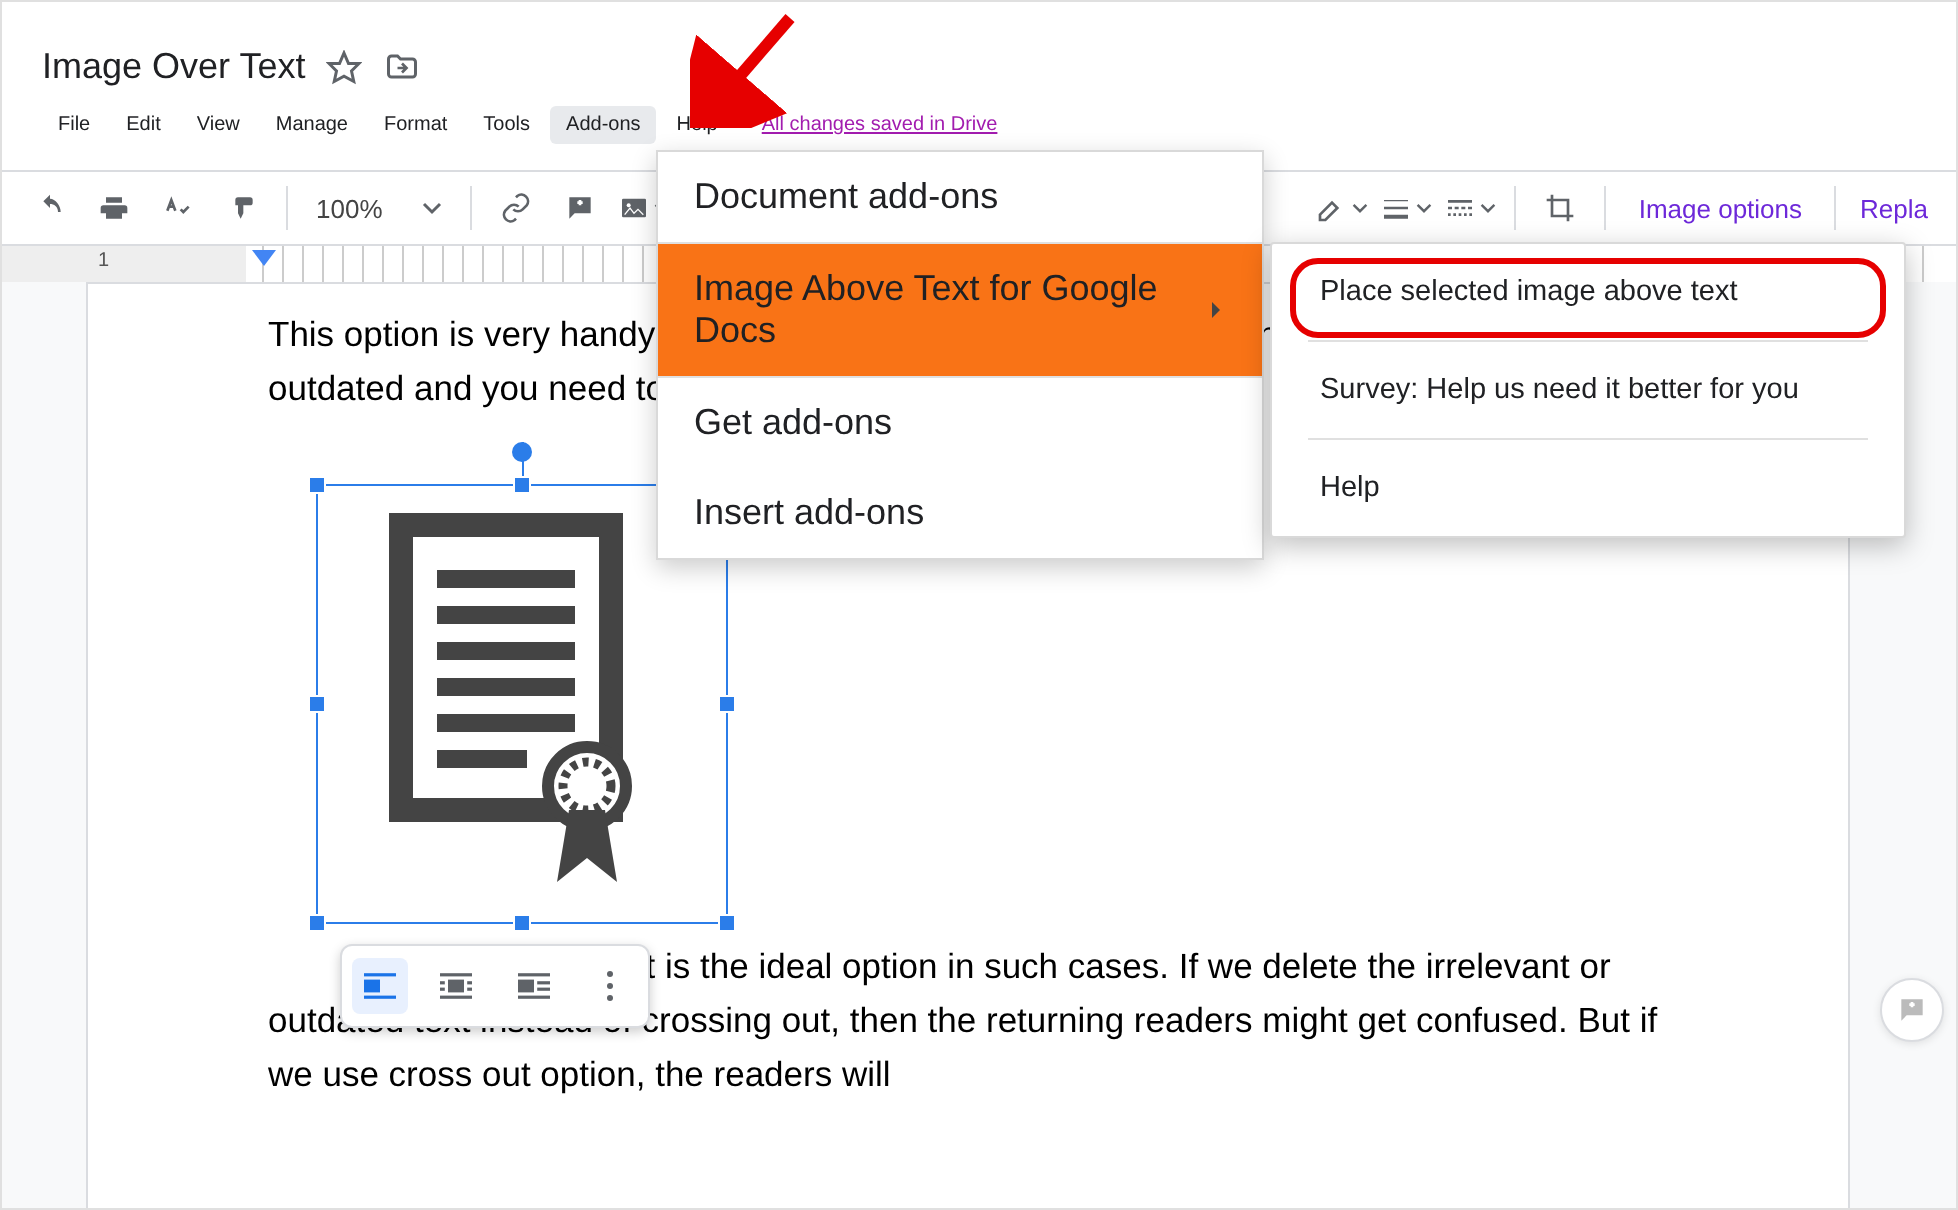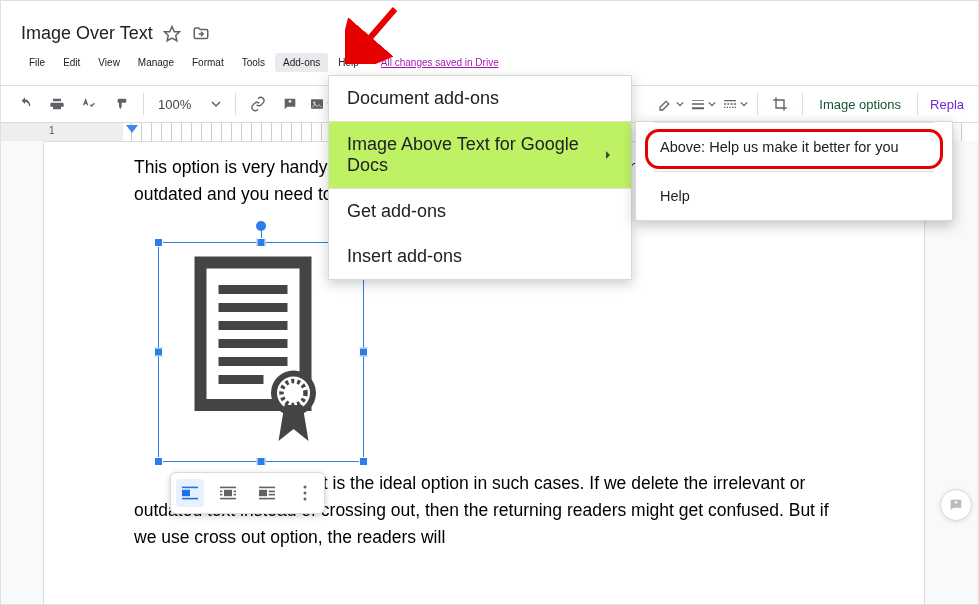--- a/index.html
+++ b/index.html
@@ -86,21 +86,21 @@
     height: 22px;
     background: #dadce0;
     margin: 0 4px;
   }
   .zoom {
     display: flex;
     align-items: center;
     gap: 20px;
     padding: 0 6px;
   }
-  .imgopt { padding: 0 8px; white-space: nowrap; color:#14532d; cursor:pointer; }
+  .imgopt { padding: 0 8px; white-space: nowrap; color:#6d28d9; cursor:pointer; }
   .repl { padding: 0 4px; color:#6d28d9; }
   .spacer { flex: 1; }
   
   .ruler {
     position: absolute;
     top: 122px;
     left: 0;
     right: 15px;
     height: 18px;
     background: repeating-linear-gradient(to right, #ccc 0 1px, transparent 1px 10px);
@@ -213,21 +213,21 @@
     border: 1px solid rgba(0,0,0,0.15);
     box-shadow: 0 4px 12px rgba(0,0,0,0.2);
     z-index: 20;
   }
   .dropdown .dd-item {
     padding: 12px 18px;
     font-size: 18px;
     cursor: pointer;
   }
   .dropdown .dd-item.sub {
-    background: #bef264;
+    background: #f97316;
     display: flex;
     justify-content: space-between;
     align-items: center;
   }
   .dropdown .dd-sep {
     height: 1px;
     background: #e0e0e0;
   }
   
   .submenu {
@@ -499,22 +499,23 @@
             <path d="M3 1l4 4-4 4" fill="#444"></path>
           </svg>
       </span>
     </div>
     <div class="dd-sep"></div>
     <div class="dd-item">Get add-ons</div>
     <div class="dd-item">Insert add-ons</div>
   </div>
 
   <div class="submenu">
+    <div class="sm-item">Place selected image above text</div>
     <div class="sm-sep"></div>
-    <div class="sm-item">Above: Help us make it better for you</div>
+    <div class="sm-item">Survey: Help us need it better for you</div>
     <div class="sm-sep"></div>
     <div class="sm-item">Help</div>
   </div>
 
   <div class="highlight-ring"></div>
 
   <svg class="arrow-ann" width="60" height="60" viewBox="0 0 60 60">
     <defs>
         <marker id="ah" markerWidth="10" markerHeight="10" refX="2" refY="5" orient="auto">
           <path d="M0 0L10 5L0 10z" fill="#e60000"></path>

